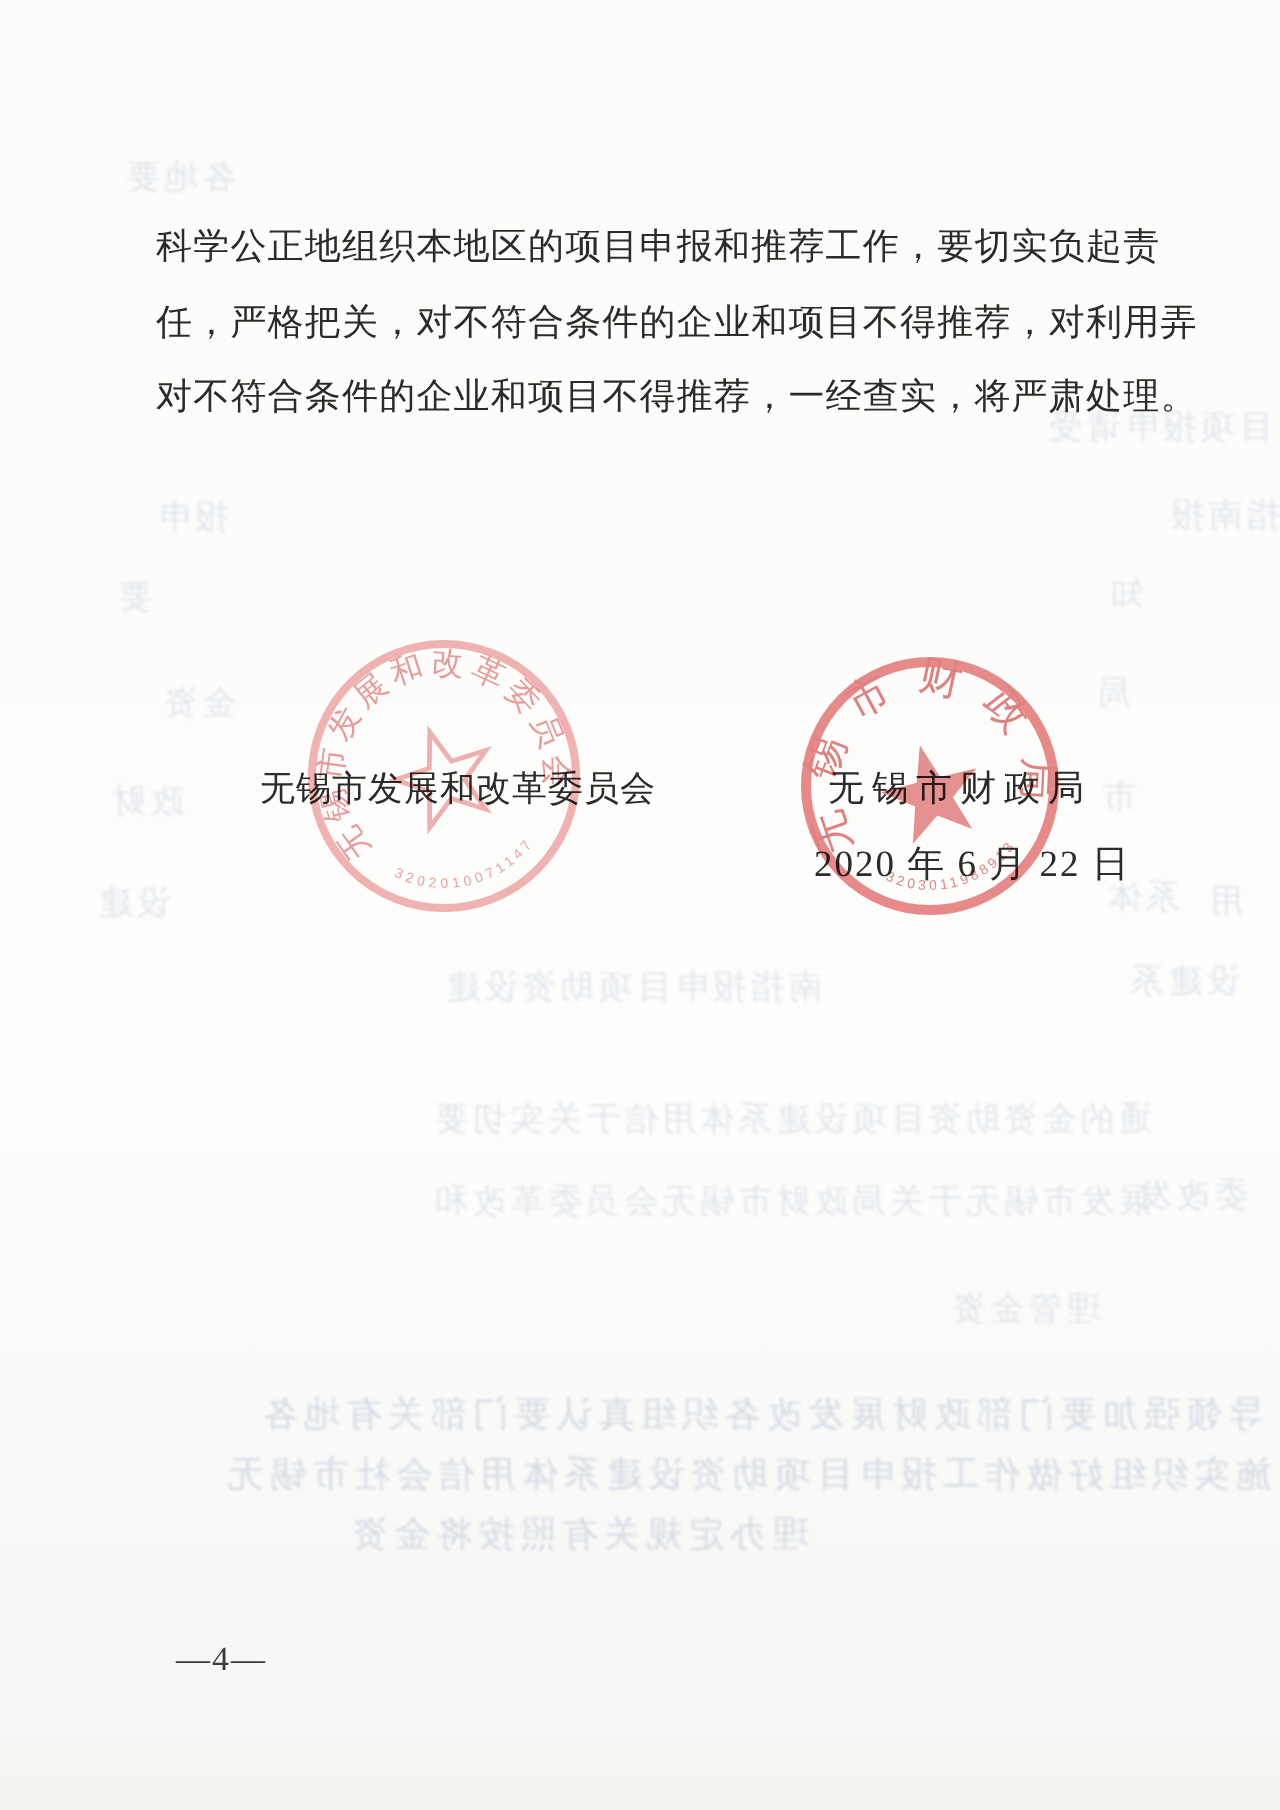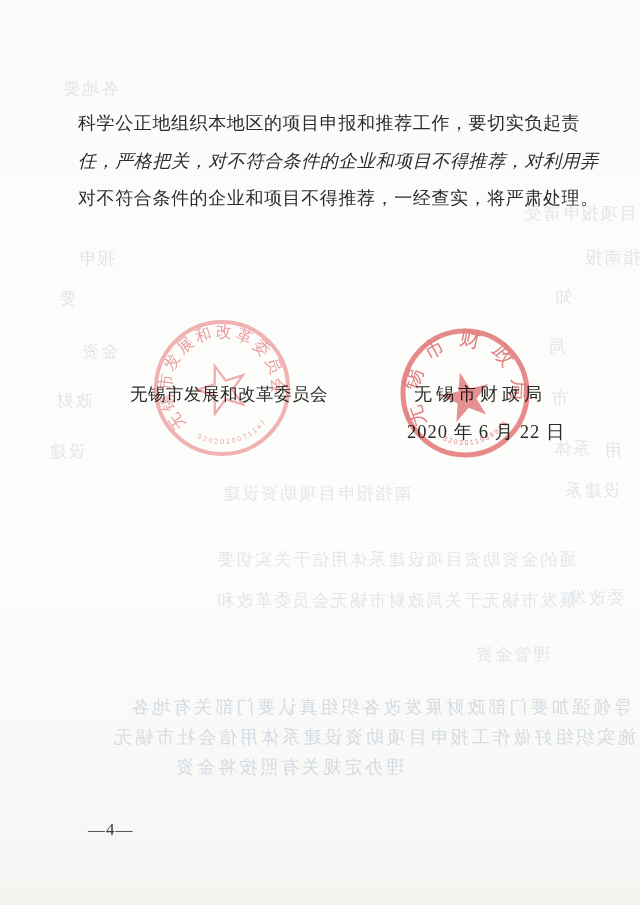--- a/index.html
+++ b/index.html
@@ -18,21 +18,21 @@
   
   .line{
     position:absolute;
     font-size:18px;
     letter-spacing:0.6px;
     white-space:nowrap;
     color:#2b2b29;
   }
   .l1{left:122px;top:74px;}
   .l2{left:78px;top:111px;text-align:center;}
-  .l3{left:78px;top:149px;font-style:italic;}
+  .l3{left:78px;top:149px;}
   .l4{left:78px;top:186px;}
   .attachment{left:122px;top:245px;}
   .org-left{left:130px;top:382px;font-size:17.5px;letter-spacing:0.5px;}
   .org-right{left:414px;top:382px;font-size:18px;letter-spacing:4px;}
   .doc-date{left:407px;top:419px;font-size:18.5px;letter-spacing:1px;}
   .page-number{
     position:absolute;left:88px;top:820px;
     font-size:17px;color:#3a3a38;letter-spacing:1px;
   }
   

